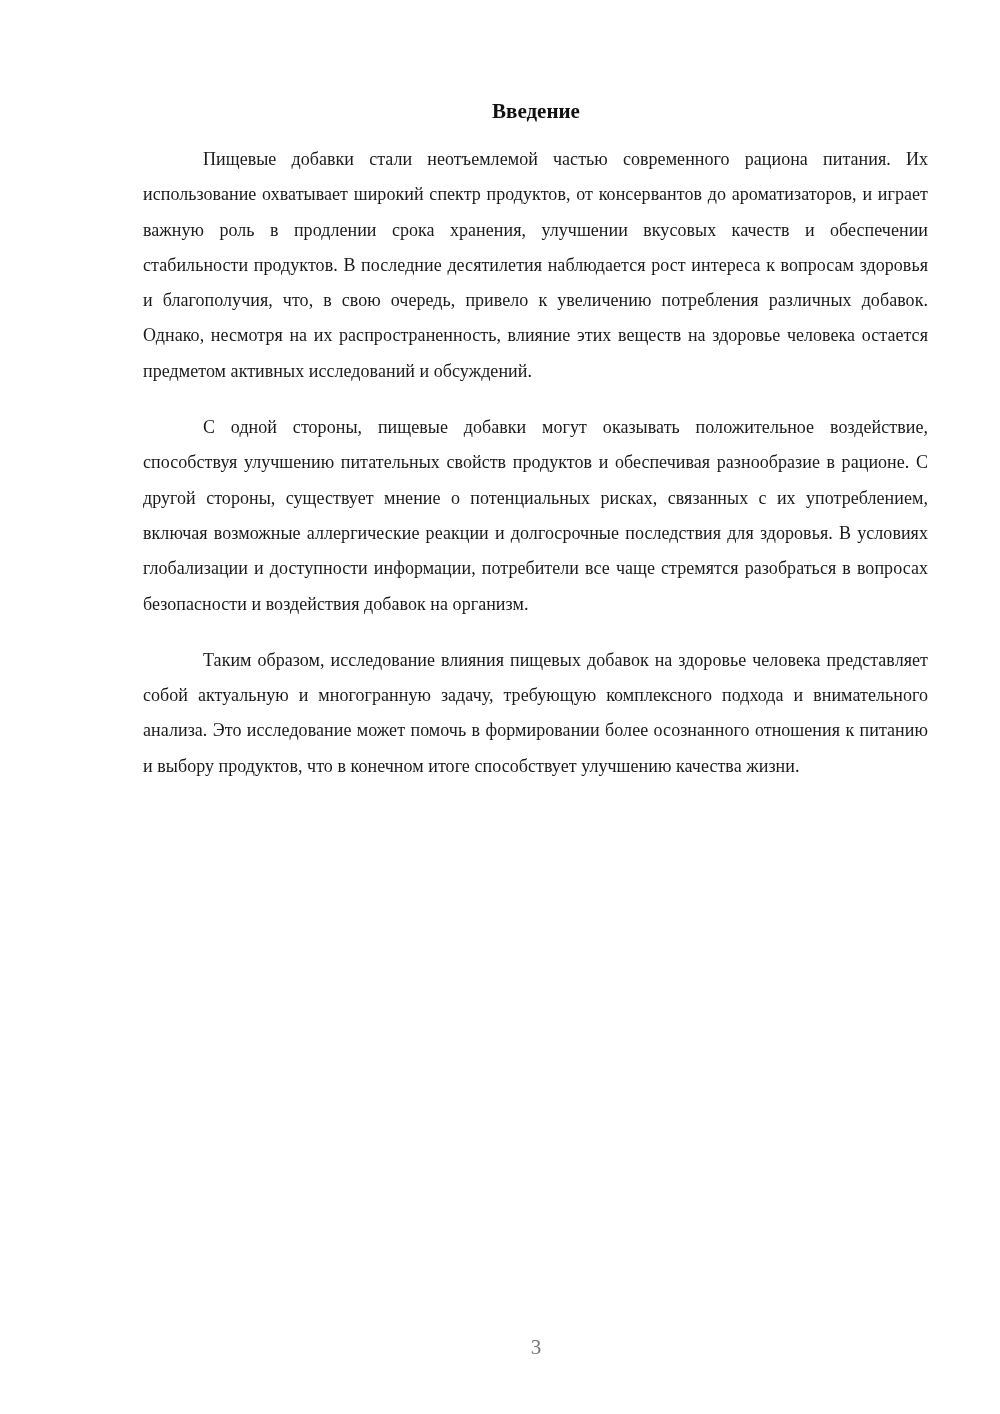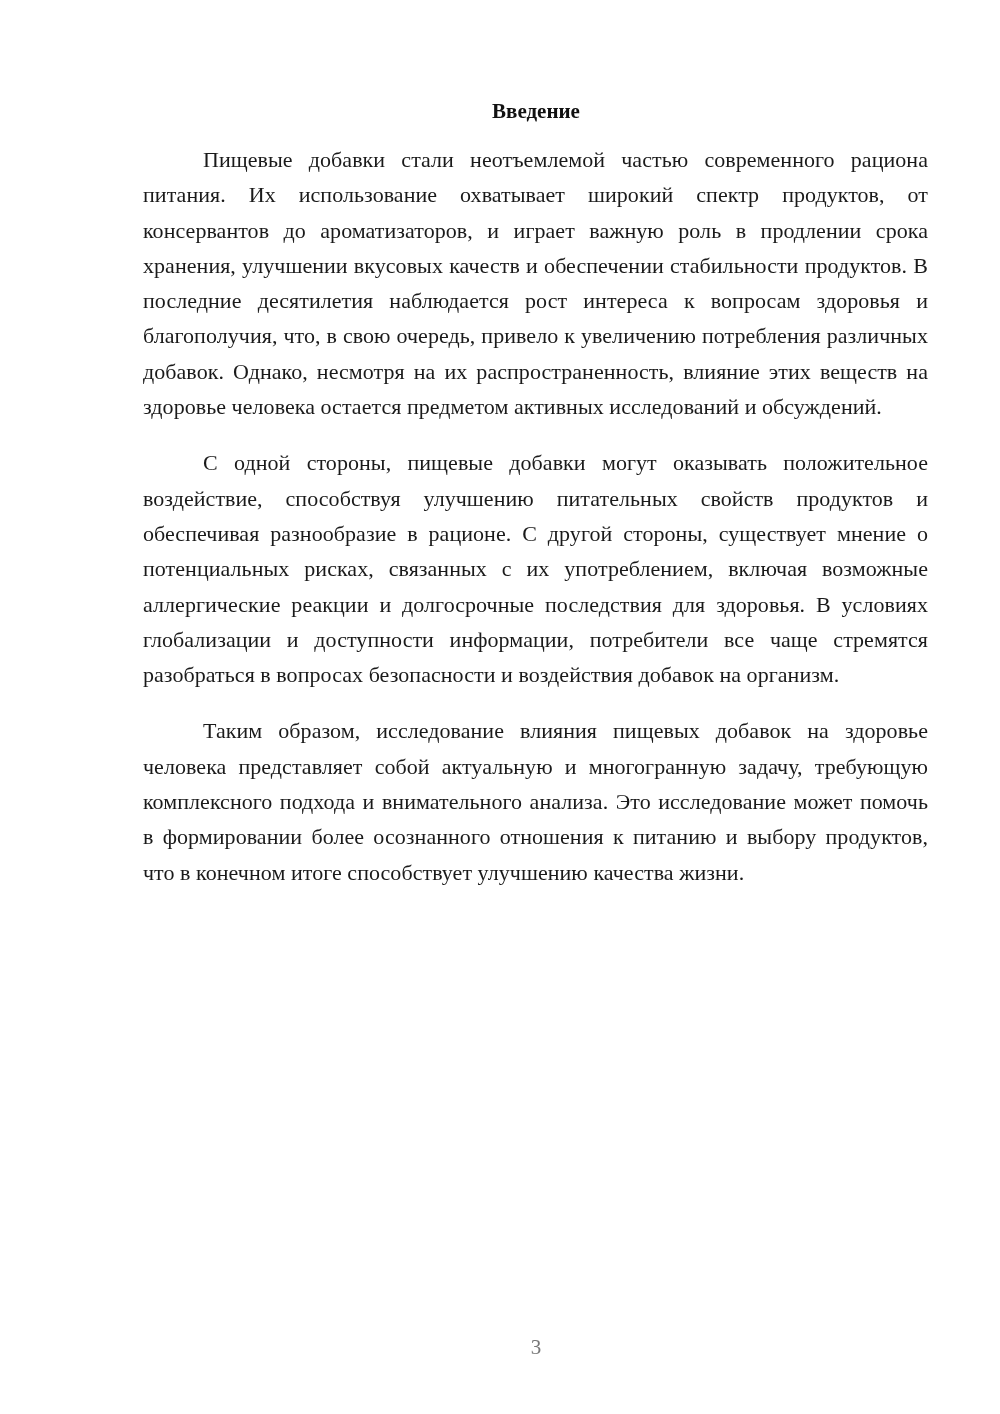--- a/index.html
+++ b/index.html
@@ -37,21 +37,21 @@
       margin: 0;
     }
     .body-text {
       position: absolute;
       left: 143px;
       width: 785px;
       top: 142px;
     }
     .para {
       margin: 0 0 21px 0;
-      font-size: 22px;
+      font-size: 18px;
       line-height: 35.3px;
       text-align: justify;
       text-indent: 60px;
       letter-spacing: 0.05px;
       color: #1a1a1a;
     }
     .page-number {
       position: absolute;
       top: 1334px;
       left: 0;

